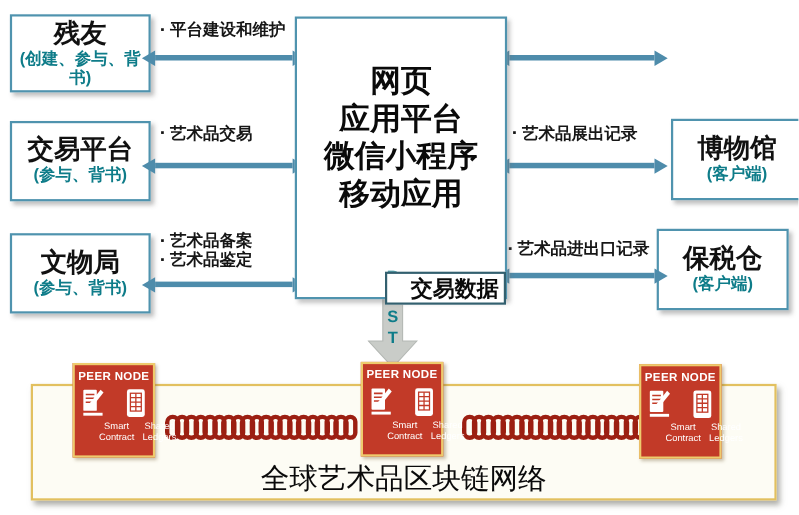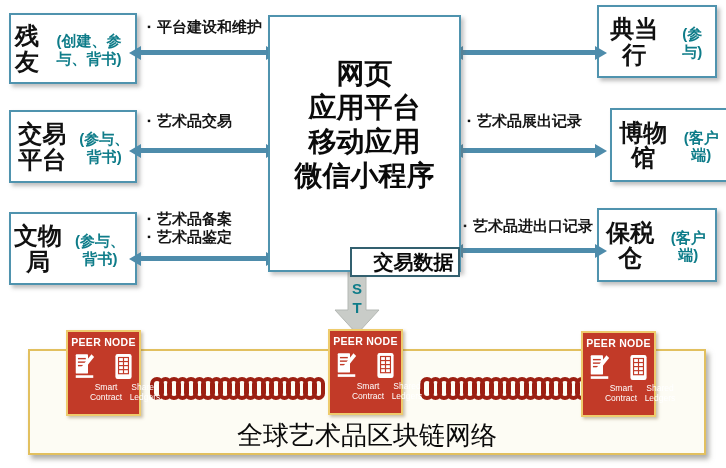--- a/index.html
+++ b/index.html
@@ -2,41 +2,41 @@
 <html><head>
 <meta charset="utf-8">
 <style>
   html,body{margin:0;padding:0;background:#fff;}
   .canvas{position:relative;width:726px;height:468px;background:#ffffff;overflow:hidden;
           font-family:"Liberation Sans","DejaVu Sans",sans-serif;}
 
   
   .snode{position:absolute;background:#fff;border:2px solid #4f93ae;
          box-shadow:3px 3px 4px rgba(110,110,110,.45);
-         display:flex;flex-direction:row;align-items:center;justify-content:center;
+         display:flex;flex-direction:column;align-items:center;justify-content:center;
          text-align:center;box-sizing:border-box;}
   .snode .title{font-size:24px;font-weight:bold;color:#111;line-height:1.05;}
   .snode .sub{font-size:15px;font-weight:600;color:#0e7c89;line-height:1.15;margin-top:2px;padding:0 3px;}
 
   
   .center{position:absolute;left:268px;top:15px;width:193px;height:257px;background:#fff;
           border:2px solid #4f93ae;box-shadow:3px 3px 4px rgba(110,110,110,.4);
           display:flex;flex-direction:column;align-items:center;justify-content:flex-start;
           padding-top:40px;box-sizing:border-box;z-index:1;}
   .center .cline{font-size:28px;font-weight:bold;color:#0a0a0a;line-height:1.22;white-space:nowrap;}
 
   
   .harrow{position:absolute;height:5px;background:#4e8cab;}
   .harrow::before,.harrow::after{content:"";position:absolute;top:-4.5px;width:0;height:0;
       border-top:7px solid transparent;border-bottom:7px solid transparent;}
   .harrow::before{left:-12px;border-right:12px solid #4e8cab;}
   .harrow::after{right:-12px;border-left:12px solid #4e8cab;}
 
   
-  .alabel{position:absolute;font-size:15px;font-weight:600;color:#161616;line-height:17px;white-space:nowrap;font-family:Liberation Mono, monospace;}
+  .alabel{position:absolute;font-size:15px;font-weight:600;color:#161616;line-height:17px;white-space:nowrap;}
   .alabel .bullet{font-size:10px;vertical-align:2px;margin-right:5px;color:#111;}
 
   
   .rest-svg{position:absolute;left:334px;top:226px;z-index:0;}
   .rest-letters{position:absolute;left:350px;top:243px;width:14px;z-index:2;
       font-size:15px;font-weight:bold;color:#0e7c89;line-height:18.5px;
       word-break:break-all;text-align:center;}
   .txlabel{position:absolute;left:350px;top:247px;width:110px;height:30px;background:#fff;
       border:2px solid #33606f;box-sizing:border-box;z-index:3;
       display:flex;align-items:center;justify-content:center;
@@ -74,38 +74,34 @@
   </div>
   <div class="snode" style="left:9px;top:110px;width:128px;height:73px;">
     <div class="title">交易平台</div>
     <div class="sub">(参与、背书)</div>
   </div>
   <div class="snode" style="left:9px;top:212px;width:128px;height:73px;">
     <div class="title">文物局</div>
     <div class="sub">(参与、背书)</div>
   </div>
 
-  <div class="snode" style="left:597px;top:5px;width:120px;height:73px;">
-    <div class="title">典当行</div>
-    <div class="sub">(参与)</div>
-  </div>
   <div class="snode" style="left:610px;top:108px;width:120px;height:74px;">
     <div class="title">博物馆</div>
     <div class="sub">(客户端)</div>
   </div>
   <div class="snode" style="left:597px;top:208px;width:120px;height:74px;">
     <div class="title">保税仓</div>
     <div class="sub">(客户端)</div>
   </div>
 
   <div class="center">
     <div class="cline">网页</div>
     <div class="cline">应用平台</div>
+    <div class="cline">微信小程序</div>
     <div class="cline">移动应用</div>
-    <div class="cline">微信小程序</div>
   </div>
 
   <div class="harrow" style="left:141px;top:50px;width:125px;"></div>
   <div class="harrow" style="left:141px;top:148px;width:125px;"></div>
   <div class="harrow" style="left:141px;top:256px;width:125px;"></div>
 
   <div class="harrow" style="left:463px;top:50px;width:132px;"></div>
   <div class="harrow" style="left:463px;top:148px;width:132px;"></div>
   <div class="harrow" style="left:463px;top:248px;width:132px;"></div>
 

